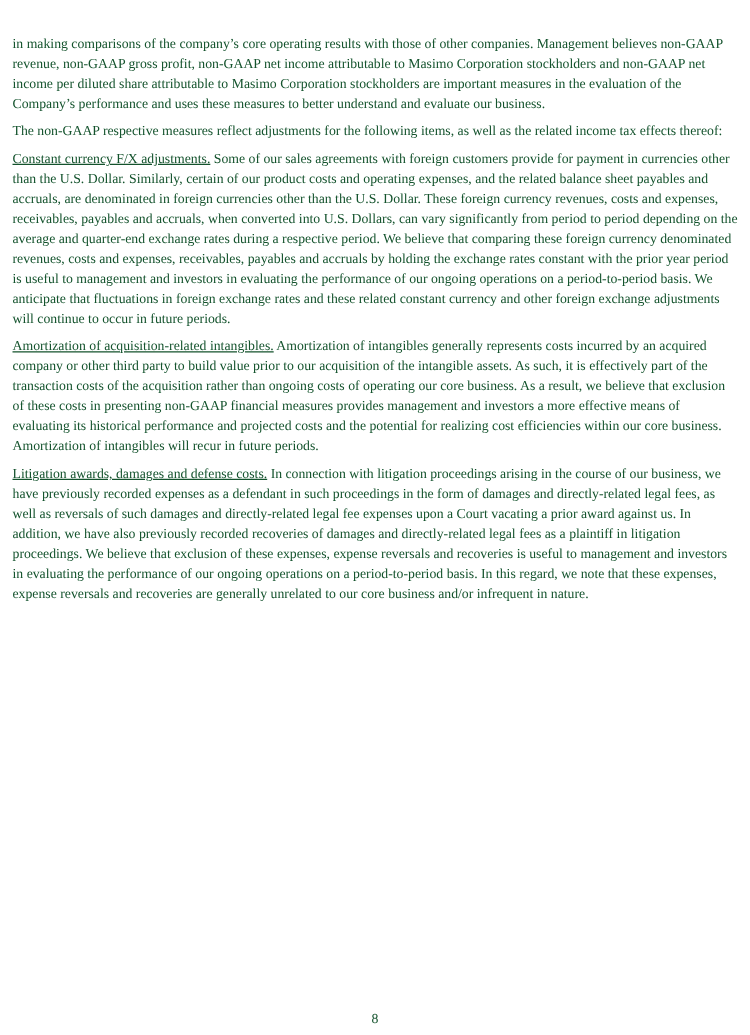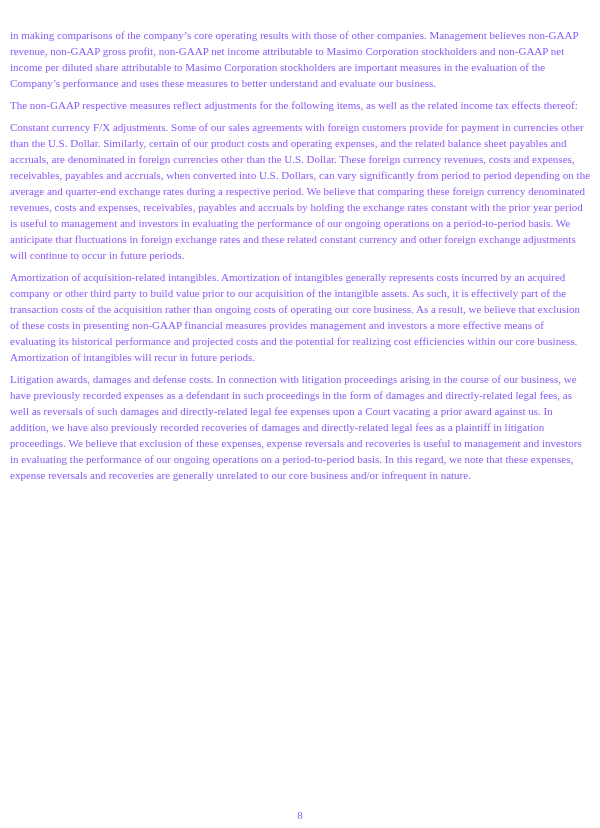--- a/index.html
+++ b/index.html
@@ -20,35 +20,36 @@
   .body-text {
     padding: 27px 9px 0 10px;
     font-size: 11px;
     line-height: 16px;
     text-align: left;
   }
   .body-text p {
     margin: 0 0 6px 0;
   }
   .lead {
+    text-decoration: underline;
   }
   .footer {
     position: absolute;
     left: 0;
     right: 0;
     top: 807px;
     text-align: center;
     font-size: 11px;
     line-height: 16px;
   }
 </style>
 </head>
 <body>
 
-<div class="page" style="color: #8b5cf6; background: rgb(255, 255, 255);">
+<div class="page" style="color: #14532d; background: rgb(255, 255, 255);">
   <div class="body-text">
     <p><span class="lead"></span><span>in making comparisons of the company’s core operating results with those of other companies. Management believes non-GAAP revenue, non-GAAP gross profit, non-GAAP net income attributable to Masimo Corporation stockholders and non-GAAP net income per diluted share attributable to Masimo Corporation stockholders are important measures in the evaluation of the Company’s performance and uses these measures to better understand and evaluate our business.</span></p>
     <p><span class="lead"></span><span>The non-GAAP respective measures reflect adjustments for the following items, as well as the related income tax effects thereof:</span></p>
     <p><span class="lead">Constant currency F/X adjustments.</span><span> Some of our sales agreements with foreign customers provide for payment in currencies other than the U.S. Dollar. Similarly, certain of our product costs and operating expenses, and the related balance sheet payables and accruals, are denominated in foreign currencies other than the U.S. Dollar. These foreign currency revenues, costs and expenses, receivables, payables and accruals, when converted into U.S. Dollars, can vary significantly from period to period depending on the average and quarter-end exchange rates during a respective period. We believe that comparing these foreign currency denominated revenues, costs and expenses, receivables, payables and accruals by holding the exchange rates constant with the prior year period is useful to management and investors in evaluating the performance of our ongoing operations on a period-to-period basis. We anticipate that fluctuations in foreign exchange rates and these related constant currency and other foreign exchange adjustments will continue to occur in future periods.</span></p>
     <p><span class="lead">Amortization of acquisition-related intangibles.</span><span> Amortization of intangibles generally represents costs incurred by an acquired company or other third party to build value prior to our acquisition of the intangible assets. As such, it is effectively part of the transaction costs of the acquisition rather than ongoing costs of operating our core business. As a result, we believe that exclusion of these costs in presenting non-GAAP financial measures provides management and investors a more effective means of evaluating its historical performance and projected costs and the potential for realizing cost efficiencies within our core business. Amortization of intangibles will recur in future periods.</span></p>
     <p><span class="lead">Litigation awards, damages and defense costs.</span><span> In connection with litigation proceedings arising in the course of our business, we have previously recorded expenses as a defendant in such proceedings in the form of damages and directly-related legal fees, as well as reversals of such damages and directly-related legal fee expenses upon a Court vacating a prior award against us. In addition, we have also previously recorded recoveries of damages and directly-related legal fees as a plaintiff in litigation proceedings. We believe that exclusion of these expenses, expense reversals and recoveries is useful to management and investors in evaluating the performance of our ongoing operations on a period-to-period basis. In this regard, we note that these expenses, expense reversals and recoveries are generally unrelated to our core business and/or infrequent in nature.</span></p>
   </div>
   <div class="footer">
     <span>8</span>
   </div>

